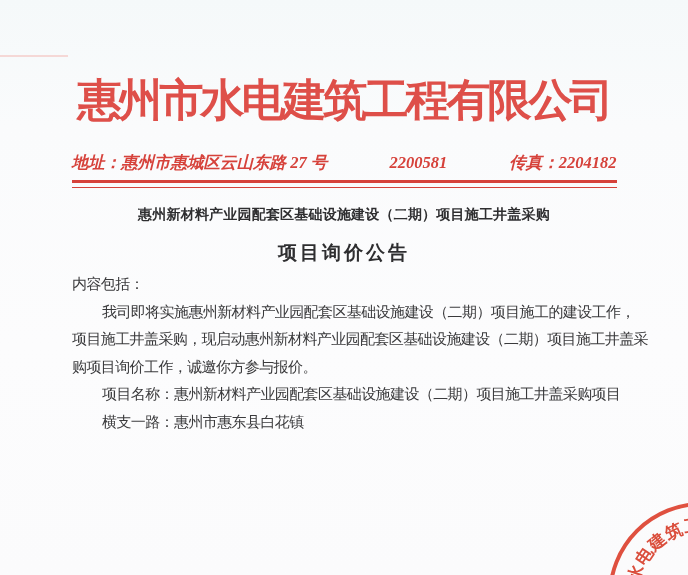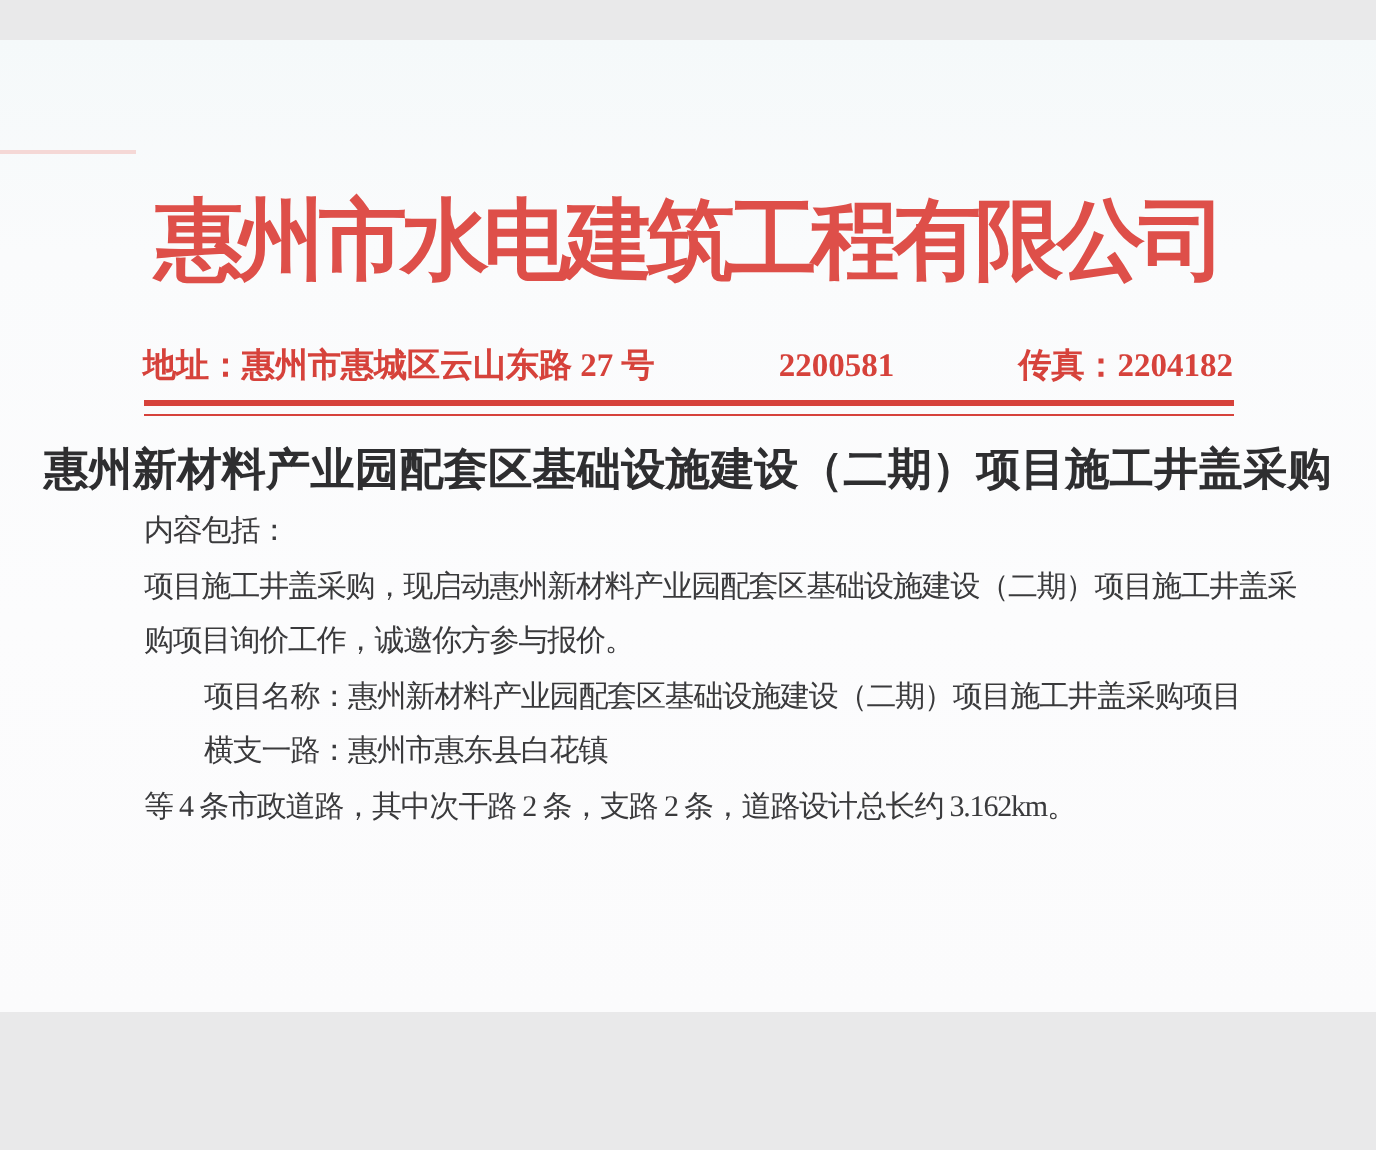--- a/index.html
+++ b/index.html
@@ -3,24 +3,23 @@
 <meta charset="utf-8">
 <style>
   html,body{margin:0;padding:0;}
   body{
     width:688px;height:575px;
     font-family:"Liberation Serif","DejaVu Serif",serif;
     background:#e9e9ea;
   }
   .page{
     position:relative;
-    width:688px;height:486px;
+    width:688px;height:575px;
     overflow:hidden;
     background:linear-gradient(180deg,#f5f9fa 0%,#fafbfc 22%,#fcfcfd 60%,#fbfbfc 100%);
-    margin-top:20px;
   }
   
   .company-name{
     margin-top:64px;
     text-align:center;
     font-size:44px;
     font-weight:bold;
     letter-spacing:-3px;
     line-height:74px;
     color:#de4f49;
@@ -30,33 +29,34 @@
     display:flex;
     justify-content:space-between;
     align-items:baseline;
     width:545px;
     margin:14px auto 0;
     font-size:16.5px;
     font-weight:bold;
     line-height:22px;
     color:#d6423b;
     white-space:nowrap;
+    font-style:italic;
   }
   .rule{
     width:545px;
     height:4px;
     margin:6px auto 0;
     border-top:3.5px solid #d6423b;
     border-bottom:1.5px solid #d6423b;
   }
   
   .doc-title-1{
     margin-top:15px;
     text-align:center;
-    font-size:22px;
+    font-size:14px;
     font-weight:bold;
     line-height:24px;
     letter-spacing:0.2px;
     color:#2e2e30;
     white-space:nowrap;
   }
   .doc-title-2{
     margin-top:14px;
     text-align:center;
     font-size:19px;
@@ -135,28 +135,29 @@
 
   <div class="contact-row">
     <span>地址：惠州市惠城区云山东路 27 号</span>
     <span>2200581</span>
     <span>传真：2204182</span>
   </div>
 
   <div class="rule"></div>
 
   <div class="doc-title-1">惠州新材料产业园配套区基础设施建设（二期）项目施工井盖采购</div>
+  <div class="doc-title-2">项目询价公告</div>
 
   <div class="body-text">
     <div class="line">内容包括：</div>
+    <div class="line indent">我司即将实施惠州新材料产业园配套区基础设施建设（二期）项目施工的建设工作，</div>
     <div class="line">项目施工井盖采购，现启动惠州新材料产业园配套区基础设施建设（二期）项目施工井盖采</div>
     <div class="line">购项目询价工作，诚邀你方参与报价。</div>
     <div class="line indent">项目名称：惠州新材料产业园配套区基础设施建设（二期）项目施工井盖采购项目</div>
     <div class="line indent">横支一路：惠州市惠东县白花镇</div>
-    <div class="line">等 4 条市政道路，其中次干路 2 条，支路 2 条，道路设计总长约 3.162km。</div>
   </div>
 
   <div class="seal">
     <div class="seal-text">
       <span class="seal-char">水</span>
       <span class="seal-char">电</span>
       <span class="seal-char">建</span>
       <span class="seal-char">筑</span>
       <span class="seal-char">工</span>
     </div>

